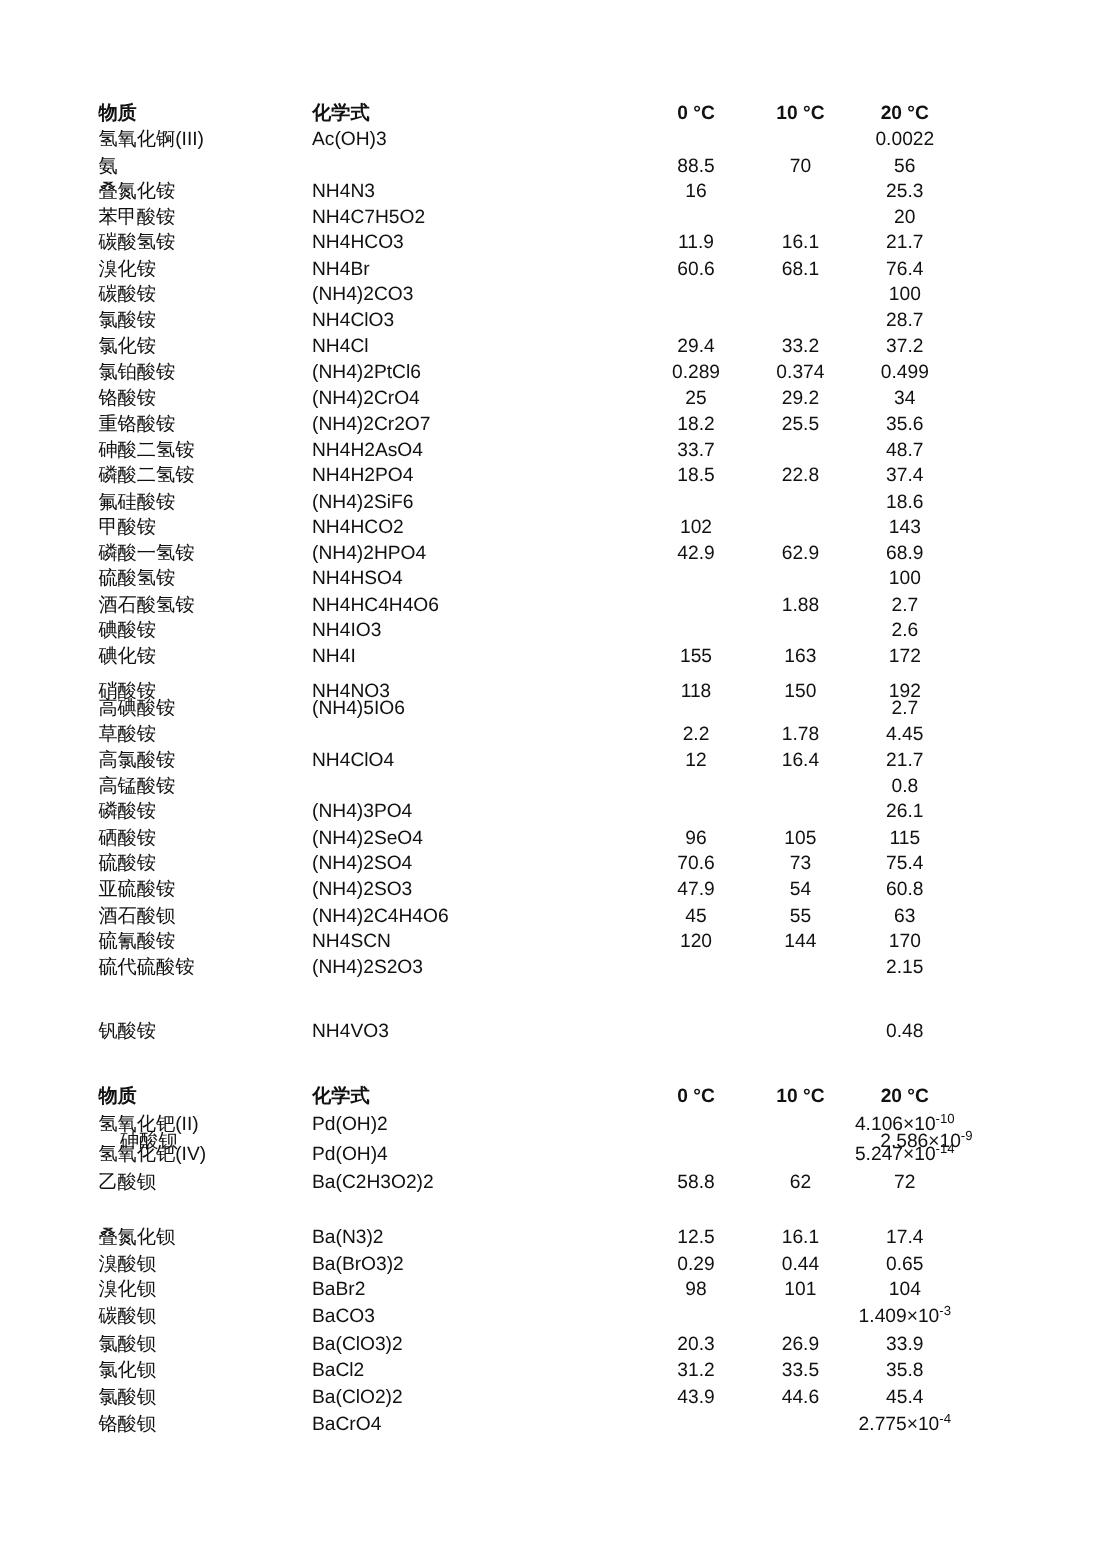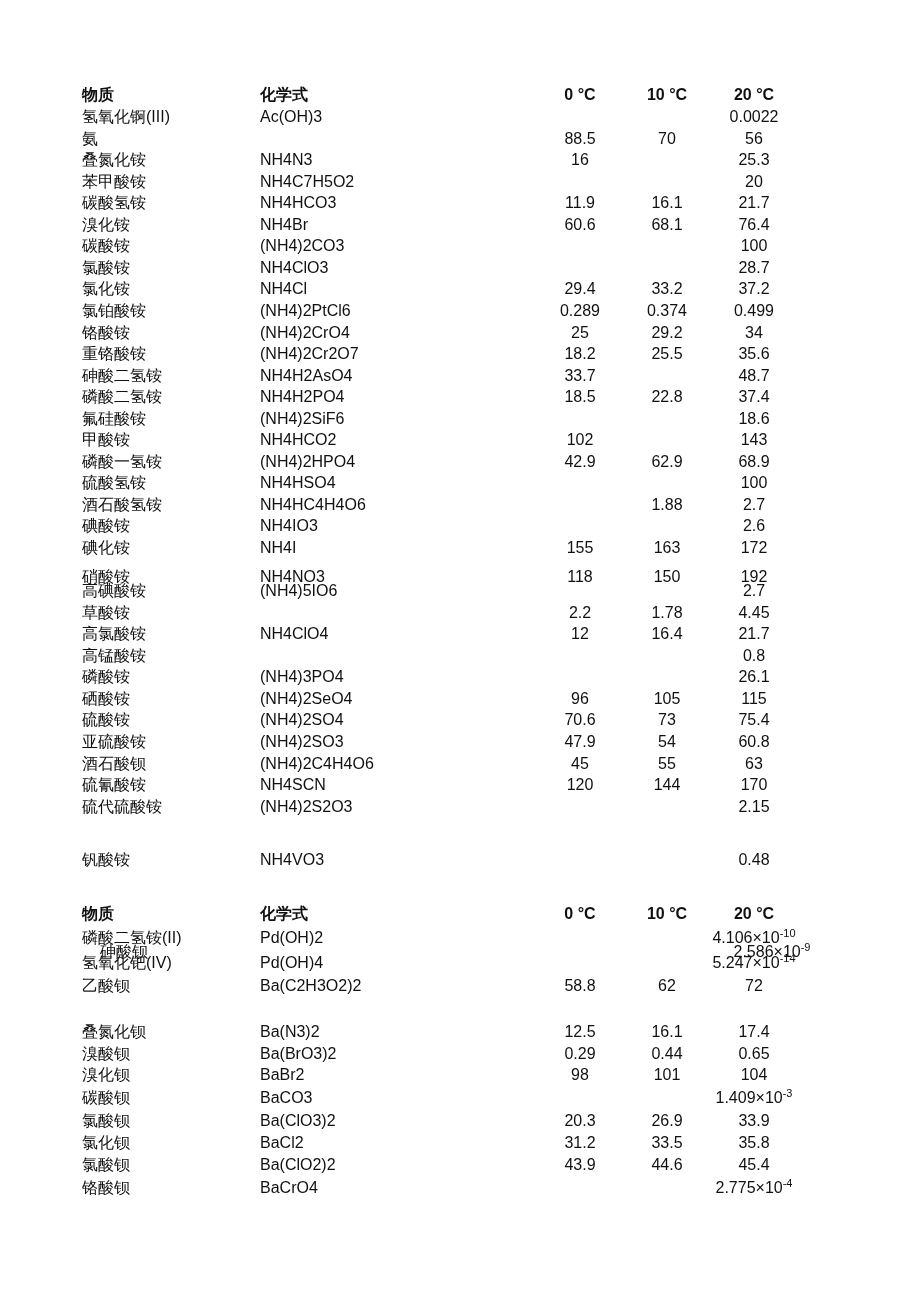--- a/index.html
+++ b/index.html
@@ -307,21 +307,21 @@
   <div class="tbl">
     <div class="row hdr" style="top:903px">
       <span class="cell c-name">物质</span>
       <span class="cell c-formula">化学式</span>
       <span class="cell c-t0">0 °C</span>
       <span class="cell c-t10">10 °C</span>
       <span class="cell c-t20">20 °C</span>
     </div>
     <div id="t2-body">
         <div class="row" style="top: 927px;">
-          <span class="cell c-name">磷酸二氢铵(II)</span>
+          <span class="cell c-name">氢氧化钯(II)</span>
           <span class="cell c-formula">Pd(OH)2</span>
           <span class="cell c-t0"></span>
           <span class="cell c-t10"></span>
           <span class="cell c-t20"><span>4.106×10</span><sup>-10</sup></span>
         </div>
         <div class="row" style="top: 952px;">
           <span class="cell c-name">氢氧化钯(IV)</span>
           <span class="cell c-formula">Pd(OH)4</span>
           <span class="cell c-t0"></span>
           <span class="cell c-t10"></span>

